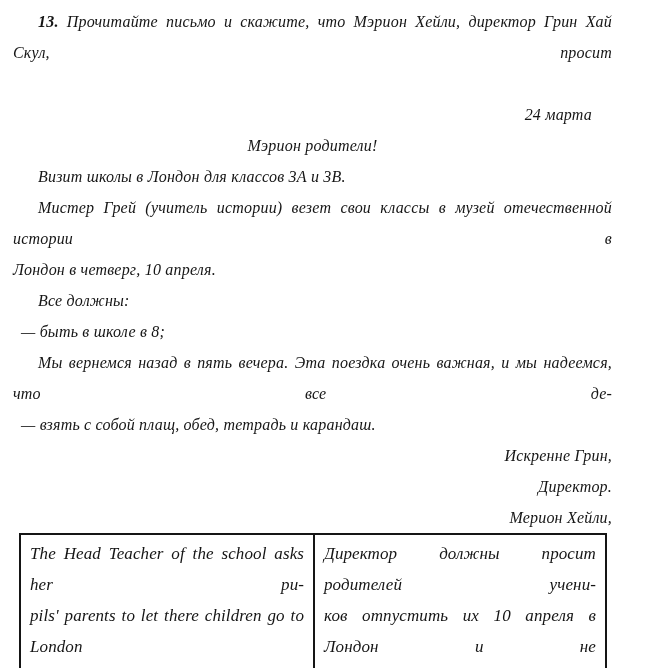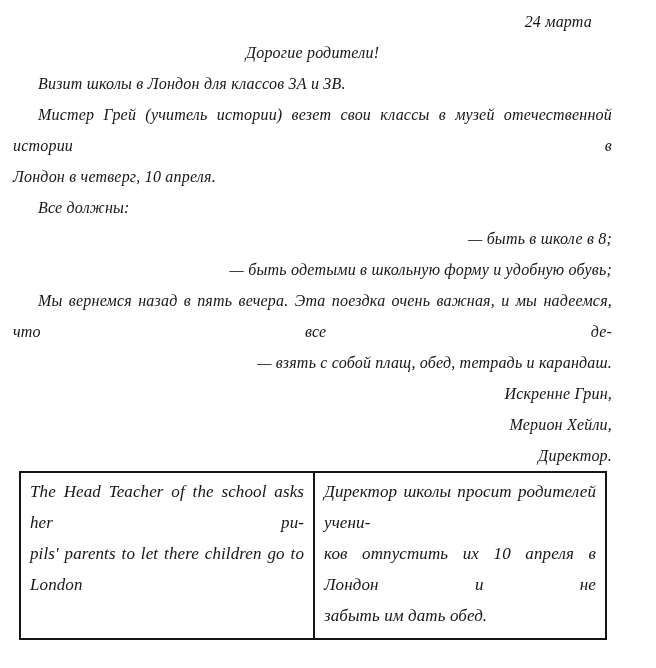--- a/index.html
+++ b/index.html
@@ -22,24 +22,24 @@
   .line {
     font-size: 16px;
     line-height: 31px;
     letter-spacing: 0.2px;
   }
   .indent { text-indent: 25px; }
   .stretch {
     text-align: justify;
     text-align-last: justify;
   }
-  .dash { margin-left: 8px; text-align: right; }
+  .dash { margin-left: 8px; }
   .right { text-align: right; }
   .center { text-align: center; }
-  .date-line { padding-right: 20px; }
+  .date-line { padding-right: 20px; margin-top: 31px; }
   .bold { font-weight: 700; }
 
   .answer-table {
     margin-left: 6px;
     border-collapse: collapse;
     width: 586px;
     table-layout: fixed;
   }
   .answer-table td {
     border: 2px solid #151515;
@@ -57,52 +57,52 @@
   .cell-line.stretch {
     text-align: justify;
     text-align-last: justify;
   }
 </style>
 </head>
 <body>
 
 <div class="page">
 
+  <div class="line indent stretch"><span class="bold">13.</span><span> Прочитайте письмо и скажите, что Мэрион Хейли, директор Грин Хай Скул, просит</span></div>
 
   <div class="line right date-line">24 марта</div>
-  <div class="line center">Дорогие родители!</div>
+  <div class="line center">Мэрион родители!</div>
 
   <div class="line indent">Визит школы в Лондон для классов 3А и 3В.</div>
 
   <div class="line indent stretch">Мистер Грей (учитель истории) везет свои классы в музей отечественной истории в</div>
   <div class="line">Лондон в четверг, 10 апреля.</div>
 
   <div class="line indent">Все должны:</div>
 
   <div class="line dash">— быть в школе в 8;</div>
-  <div class="line dash">— быть одетыми в школьную форму и удобную обувь;</div>
   <div class="line indent stretch">Мы вернемся назад в пять вечера. Эта поездка очень важная, и мы надеемся, что все де-</div>
 
   <div class="line dash">— взять с собой плащ, обед, тетрадь и карандаш.</div>
 
   <div class="line right">Искренне Грин,</div>
+  <div class="line right">Директор.</div>
   <div class="line right">Мерион Хейли,</div>
-  <div class="line right">Директор.</div>
 
   <table class="answer-table">
     <tbody>
       <tr>
         <td class="cell-en">
           <div class="cell-line stretch">The Head Teacher of the school asks her pu-</div>
           <div class="cell-line stretch">pils' parents to let there children go to London</div>
           <div class="cell-line stretch"></div>
 
         </td>
         <td class="cell-ru">
-          <div class="cell-line stretch">Директор школы просит родителей учени-</div>
+          <div class="cell-line stretch">Директор должны просит родителей учени-</div>
           <div class="cell-line stretch">ков отпустить их 10 апреля в Лондон и не</div>
           <div class="cell-line">забыть им дать обед.</div>
         </td>
       </tr>
     </tbody>
   </table>
 
 </div>
 
 </body></html>

